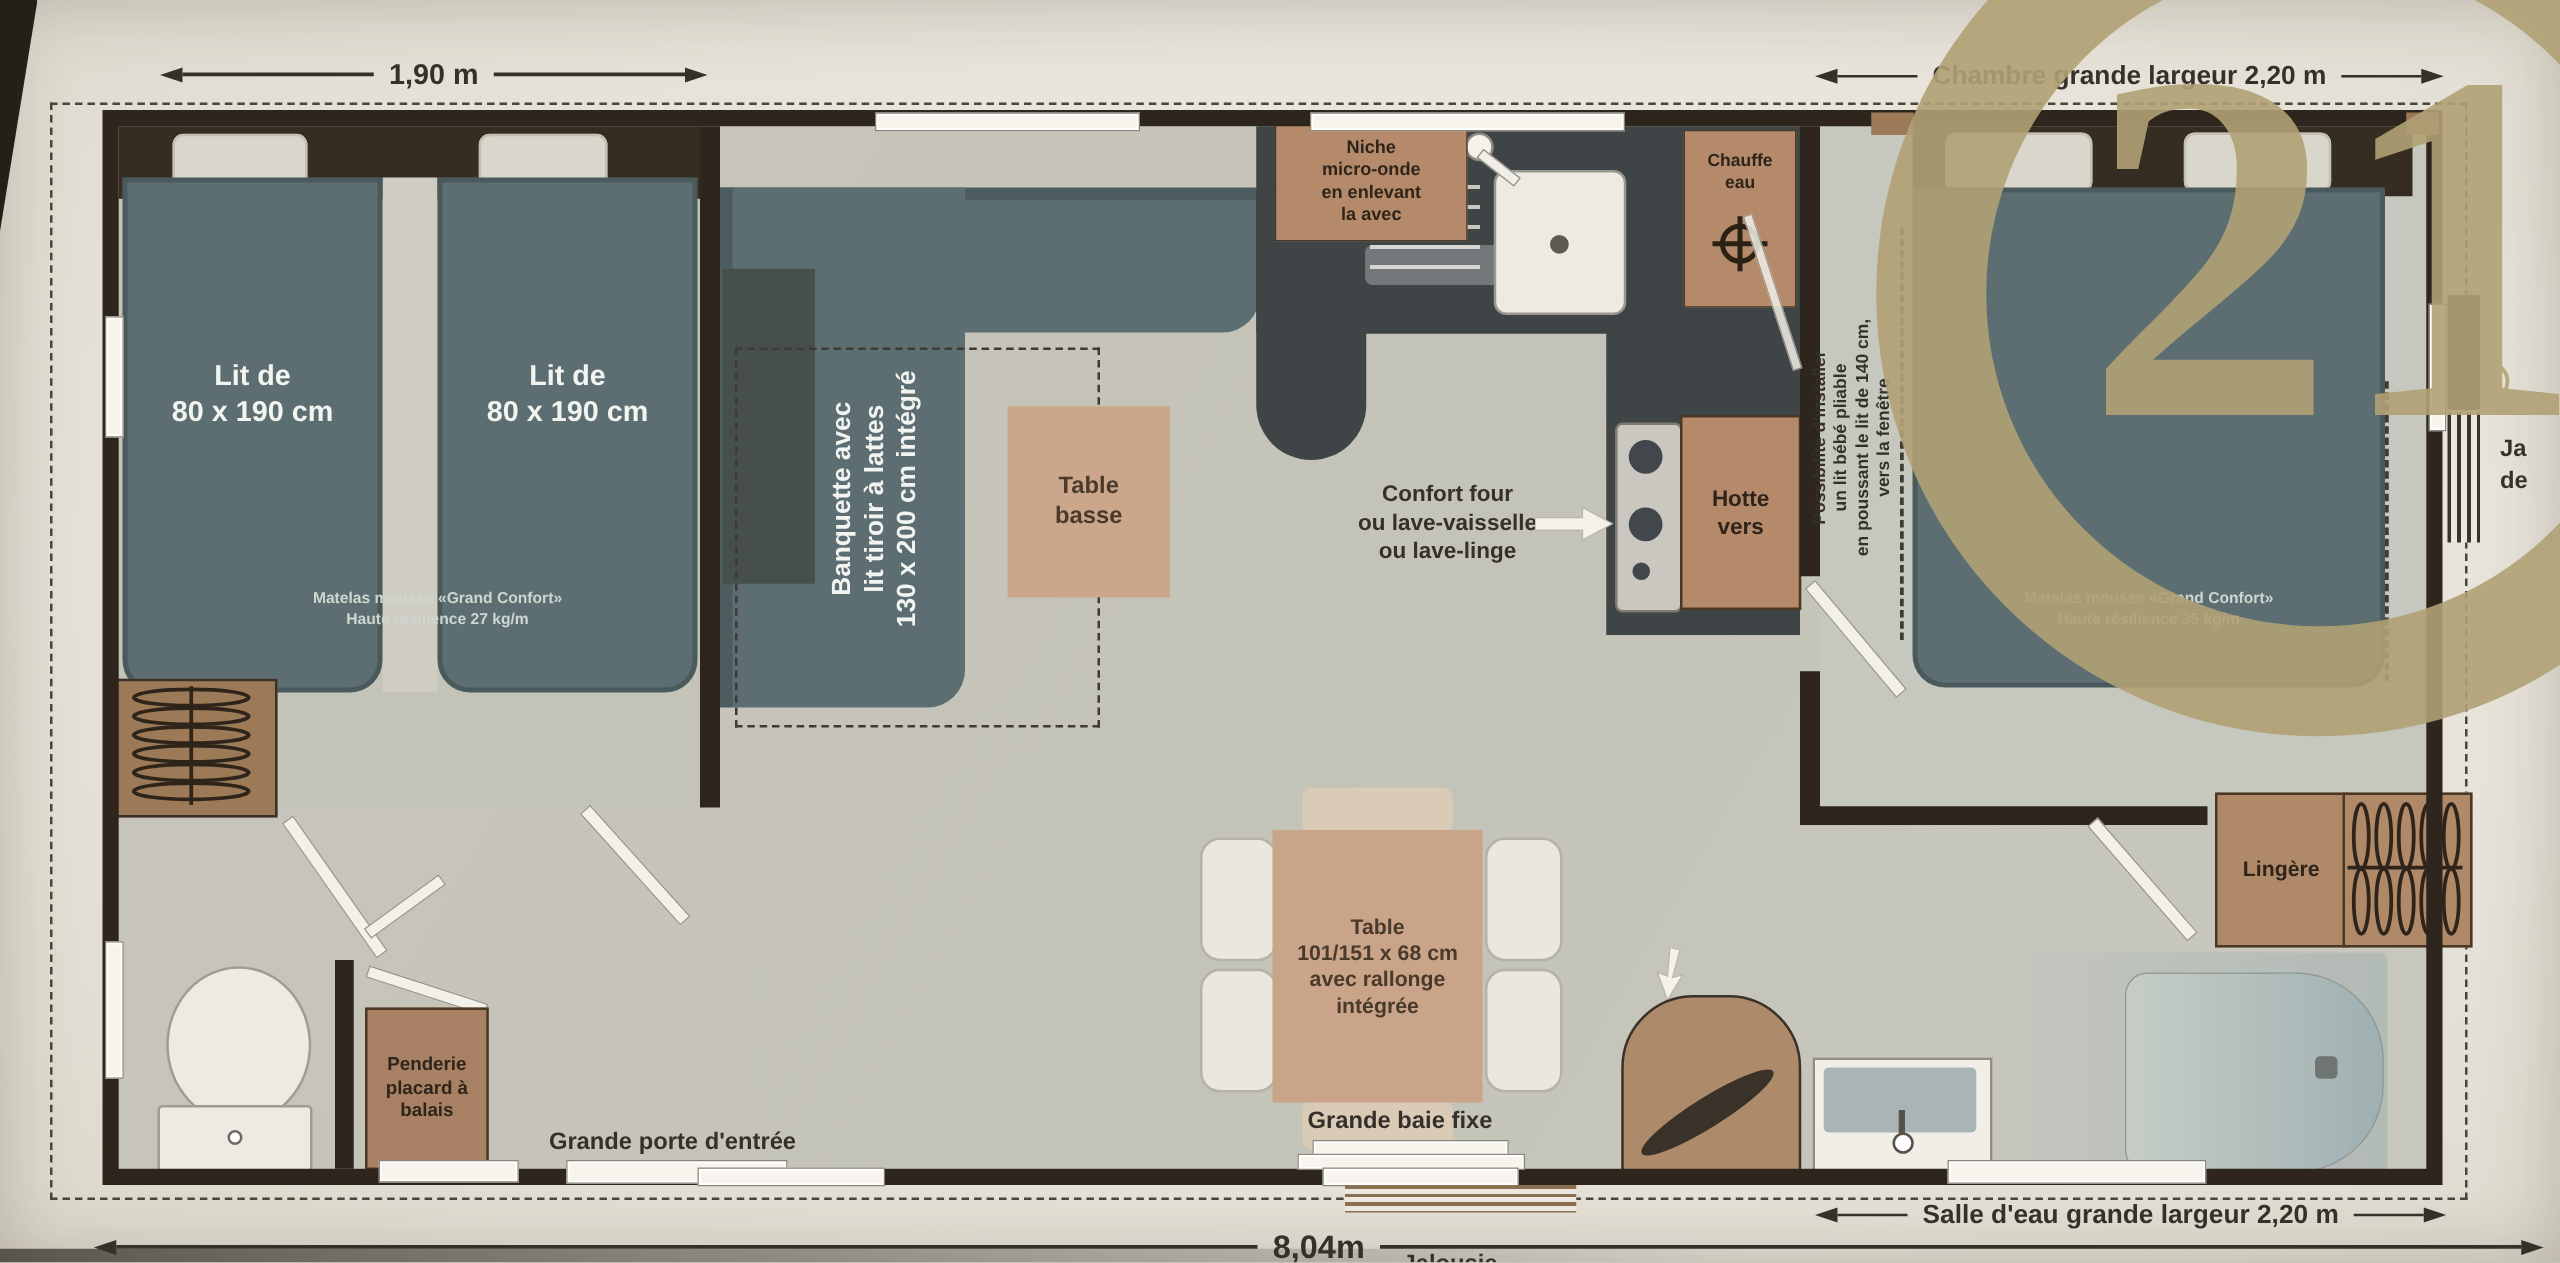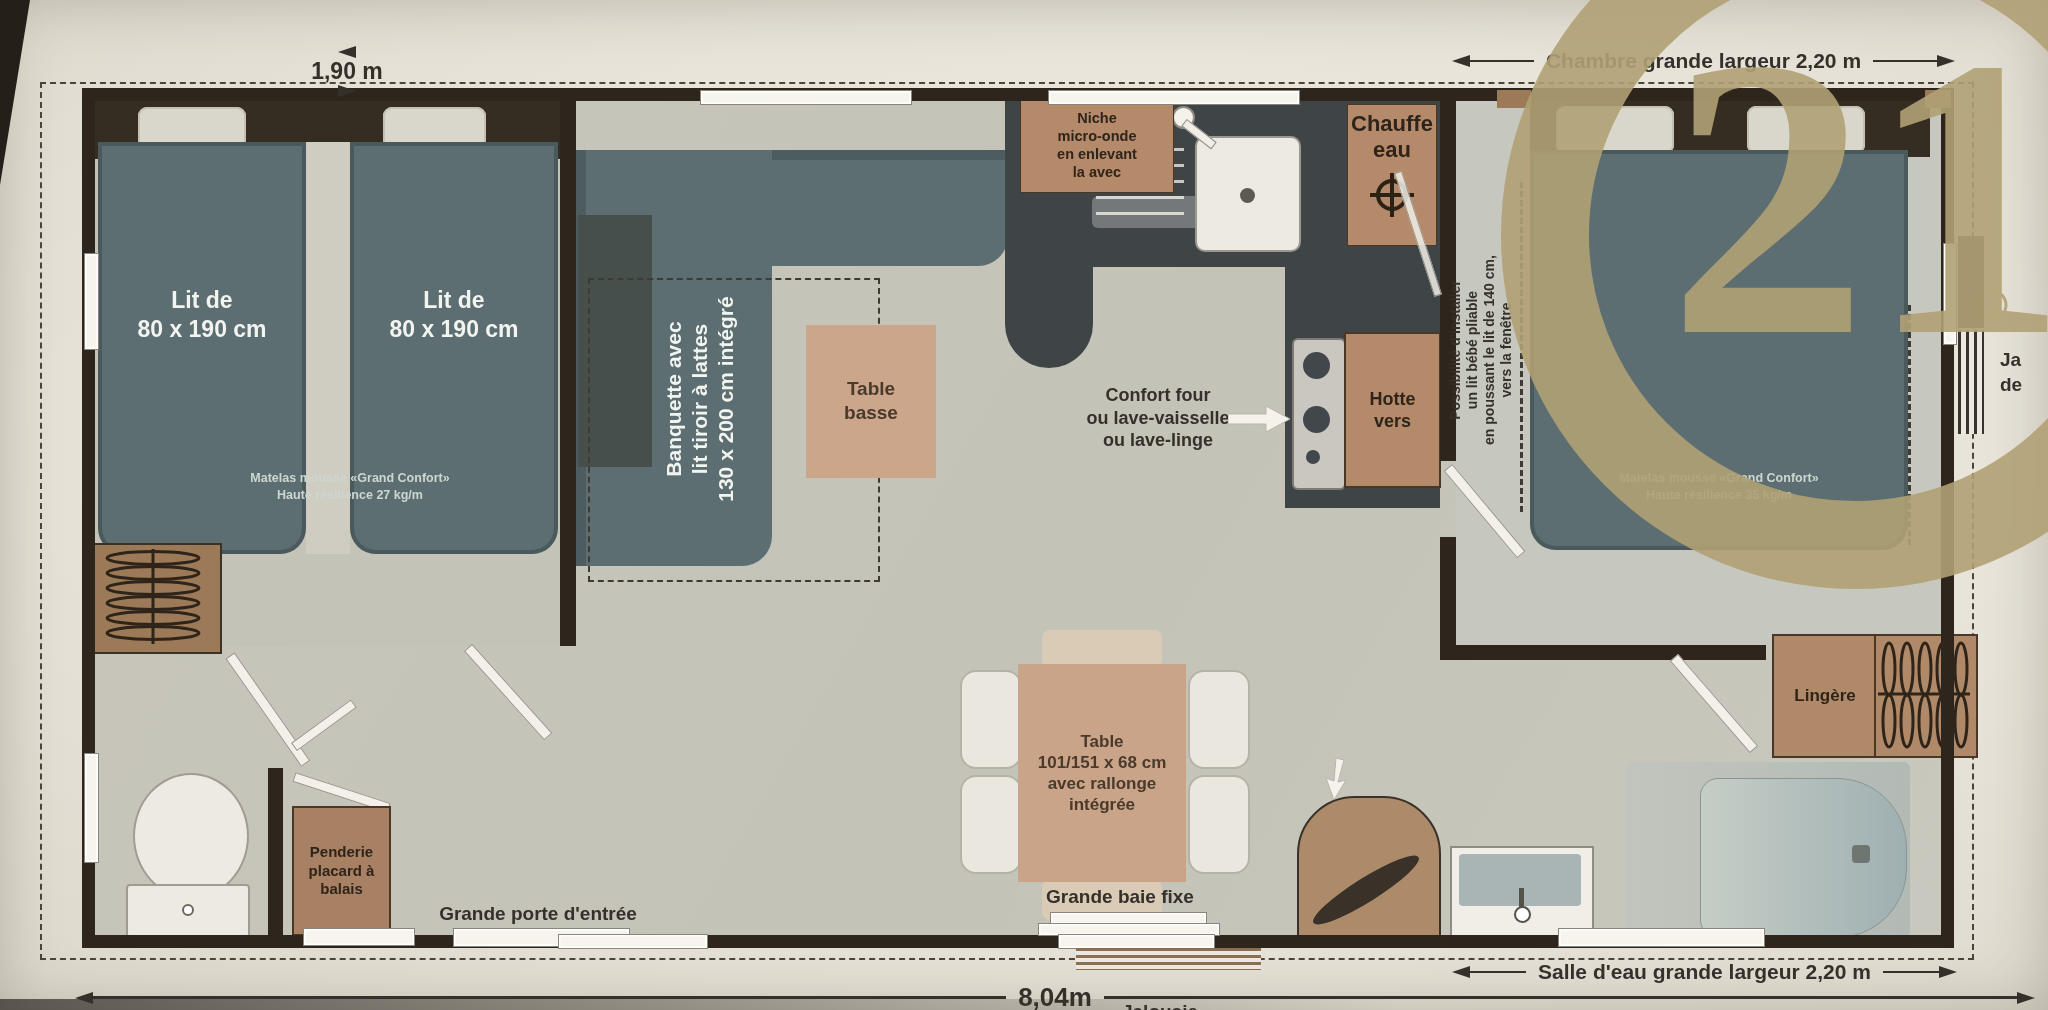--- a/index.html
+++ b/index.html
@@ -107,21 +107,21 @@
   <div class="abs" style="left:1240px;top:188px;width:15px;height:15px;background:#5d5a52;border-radius:50%;"></div>
   <div class="abs" style="left:1172px;top:106px;width:19px;height:19px;background:#f4f2ea;border:2px solid #8d8a80;border-radius:50%;"></div>
   <div class="abs" style="left:1184px;top:118px;width:36px;height:7px;background:#f0eee6;border:1px solid #8d8a80;transform:rotate(38deg);transform-origin:left center;"></div>
 
   <div class="abs tanbox ctr pre" style="left:1020px;top:97px;width:152px;height:94px;font-size:14.5px;line-height:1.25;border-width:1px;">Niche
 micro-onde
 en enlevant
 la avec</div>
 
   <div class="abs tanbox" style="left:1347px;top:104px;width:88px;height:140px;border-width:1px;">
-    <div class="ctr pre" style="width:100%;height:64px;font-size:22px;line-height:1.2;">Chauffe
+    <div class="ctr pre" style="width:100%;height:64px;font-size:14px;line-height:1.2;">Chauffe
 eau</div>
     <svg width="88" height="56" viewBox="0 0 88 56">
       <circle cx="44" cy="26" r="14" fill="none" stroke="#2b2115" stroke-width="4"></circle>
       <line x1="44" y1="4" x2="44" y2="48" stroke="#2b2115" stroke-width="4"></line>
       <line x1="22" y1="26" x2="66" y2="26" stroke="#2b2115" stroke-width="4"></line>
     </svg>
   </div>
 
   <div class="abs" style="left:1292px;top:338px;width:50px;height:148px;background:#c9c7c0;border:2px solid #7e7b72;border-radius:6px;"></div>
   <div class="abs" style="left:1303px;top:352px;width:27px;height:27px;background:#41474a;border-radius:50%;"></div>
@@ -227,21 +227,21 @@
        background:repeating-linear-gradient(#8a6f52 0 3px,#ece8df 3px 7px);"></div>
   <div class="abs win" style="left:1558px;top:928px;width:205px;height:17px;"></div>
 
   <div class="abs ctr lbl-dark" style="left:438px;top:903px;width:200px;height:22px;font-size:19px;">
     <span style="white-space:nowrap;">Grande porte d'entrée</span>
   </div>
   <div class="abs ctr lbl-dark" style="left:1030px;top:886px;width:180px;height:22px;font-size:19px;">
     <span style="white-space:nowrap;">Grande baie fixe</span>
   </div>
 
-  <div class="dim" style="left:128px;top:46px;width:438px;flex-direction:column;">
+  <div class="dim" style="left:128px;top:46px;width:438px;">
     <span class="ah l"></span>
       <span class="ln"></span>
     <span class="lb">1,90 m</span>
     <span class="ln"></span>
       <span class="ah r"></span>
   </div>
   <div class="dim" style="left:1452px;top:49px;width:503px;font-size:21px;">
     <span class="ah l"></span>
       <span class="ln"></span>
     <span class="lb">Chambre grande largeur 2,20 m</span>

